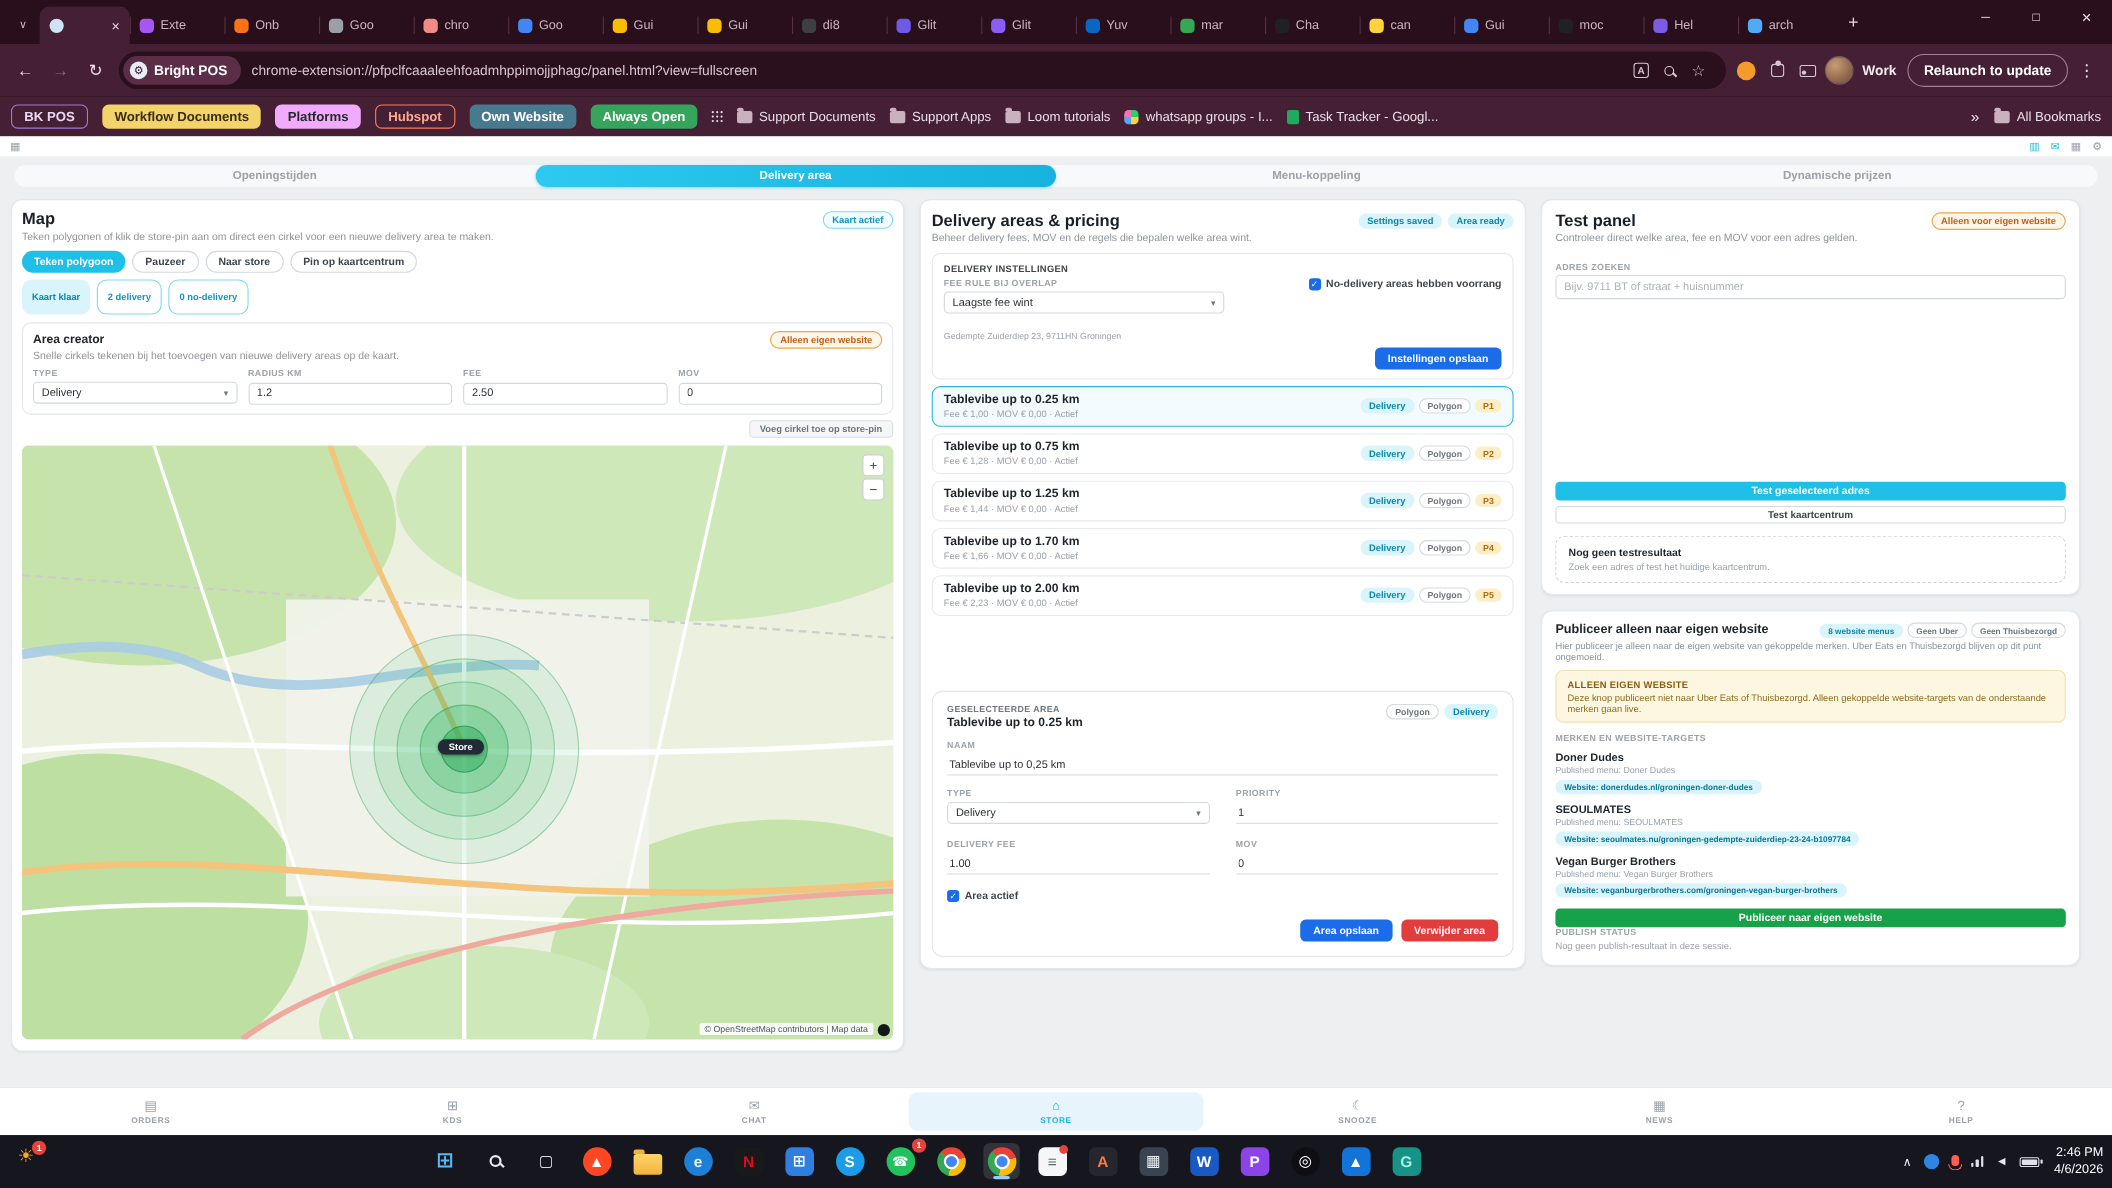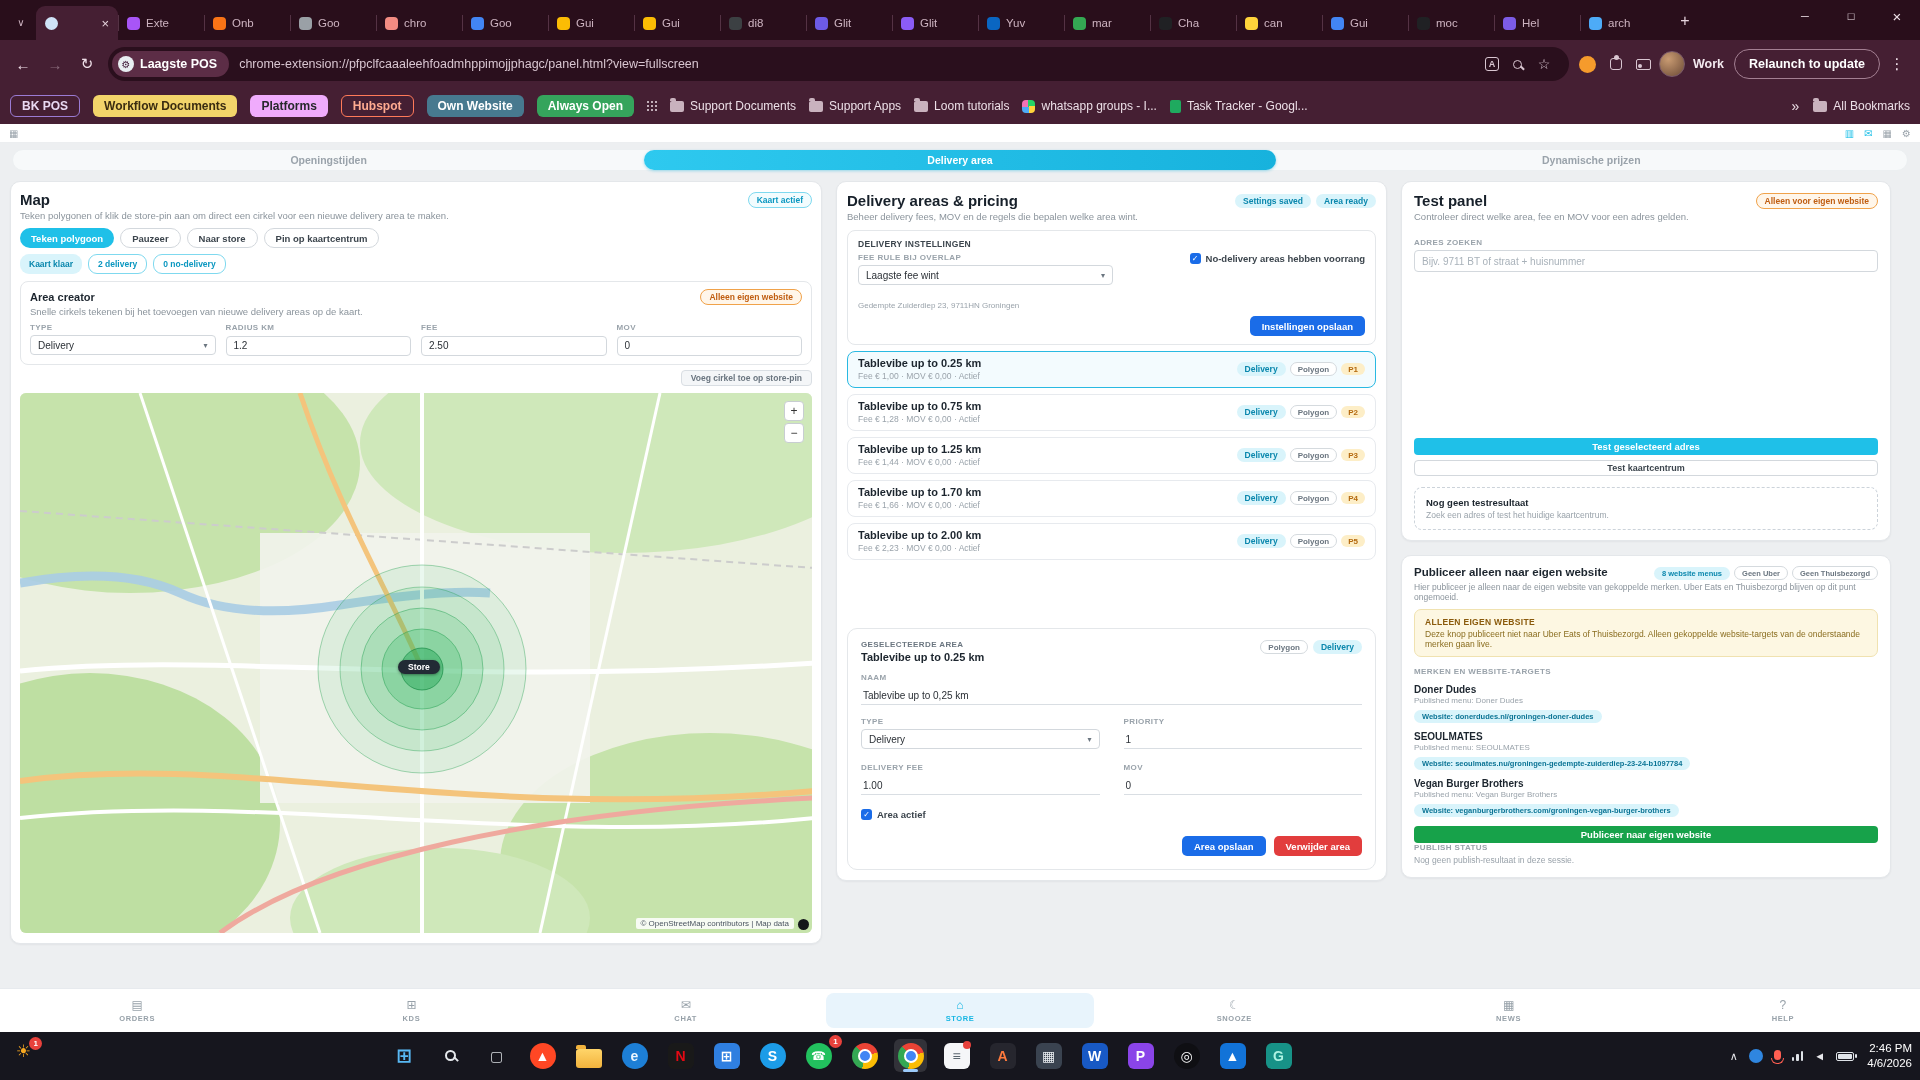--- a/index.html
+++ b/index.html
@@ -90,21 +90,21 @@
 .inp::placeholder{color:#a9b2ba}
 .uinp{border:none;border-bottom:1px solid #d9dee3;height:18px;font-size:10px;color:#2b3036;padding:0 2px;width:100%;font-family:inherit;background:transparent}
 .sel{border:1px solid #d3d8dd;border-radius:4px;height:20px;font-size:10px;color:#2b3036;padding:0 7px;display:flex;align-items:center;justify-content:space-between;background:#fff}
 .chev{font-size:8px;color:#6b7680}
 
 
 .map-card{width:812px;flex:none;padding:9px 9px 10px 9px}
 .mbtn{height:20px;border-radius:11px;font-size:9.5px;font-weight:700;padding:0 11px;display:inline-flex;align-items:center;border:none;font-family:inherit}
 .mbtn.primary{background:#1fc0e8;color:#fff}
 .mbtn.ghost{border:1px solid #d3d8dd;color:#3c454d;background:#fff}
-.mchip{height:20px;border-radius:9px;font-size:8.5px;font-weight:700;padding:0 9px;display:inline-flex;align-items:center}
+.mchip{height:32px;border-radius:9px;font-size:8.5px;font-weight:700;padding:0 9px;display:inline-flex;align-items:center}
 .mchip.fill{background:#d9f4fb;color:#0a87ad}
 .mchip.line{border:1px solid #7fd9ef;color:#0a97c0;background:#fff}
 .creator{border:1px solid #e4e7ea;border-radius:8px;padding:7px 9px 8px 9px;margin-top:7px;position:relative}
 .cfields{display:grid;grid-template-columns:1fr 1fr 1fr 1fr;gap:10px;margin-top:6px}
 .hintrow{display:flex;justify-content:flex-end;margin-top:5px}
 .hintbtn{border:1px solid #d9dee3;background:#f4f6f8;border-radius:4px;color:#6b7680;font-size:8.5px;font-weight:700;padding:2px 9px}
 .mapbox{margin-top:7px;height:540px;border-radius:6px;overflow:hidden;position:relative;background:#ebf0df}
 .zoomctl{position:absolute;top:8px;right:8px;display:flex;flex-direction:column;gap:2px}
 .zbtn{width:20px;height:20px;background:#fff;border:1px solid #c8cdd2;border-radius:4px;font-size:12px;display:flex;align-items:center;justify-content:center;color:#333}
 .storepill{position:absolute;left:378px;top:267px;background:#222b35;color:#fff;font-size:8.5px;font-weight:700;padding:2px 10px;border-radius:9px;box-shadow:0 1px 3px rgba(0,0,0,.4)}
@@ -265,21 +265,21 @@
     </div>
   </div>
 
   <div class="toolbar">
     <span class="navbtn">←</span>
     <span class="navbtn dim">→</span>
     <span class="navbtn">↻</span>
     <div class="omnibox">
       <span class="extchip">
         <span class="extlogo">⚙</span>
-        <span>Laagste POS</span>
+        <span>Bright POS</span>
       </span>
       <span class="url">chrome-extension://pfpclfcaaaleehfoadmhppimojjphagc/panel.html?view=fullscreen</span>
       <span class="obico">
           <span class="translate">A</span>
         </span>
       <span class="obico">
           <span class="mag"></span>
         </span>
       <span class="obico star">☆</span>
     </div>
@@ -344,20 +344,21 @@
         <span style="color: rgb(31, 192, 232);">✉</span>
         <span style="color: rgb(154, 163, 171);">▦</span>
         <span style="color: rgb(154, 163, 171);">⚙</span>
       </span>
     </div>
 
 
     <div class="segrow">
       <span class="seg">Openingstijden</span>
       <span class="seg active">Delivery area</span>
+      <span class="seg">Menu-koppeling</span>
       <span class="seg">Dynamische prijzen</span>
     </div>
 
     <div class="panels">
 
       <section class="card map-card">
         <div class="r sb">
           <span class="h1">Map</span>
           <span class="badge cyanline">Kaart actief</span>
         </div>

